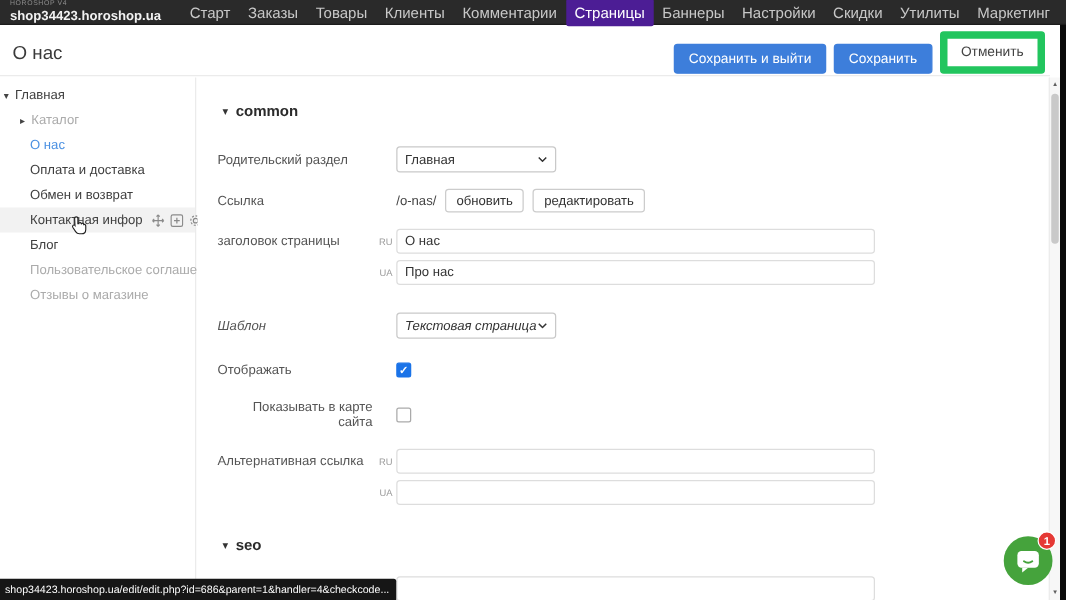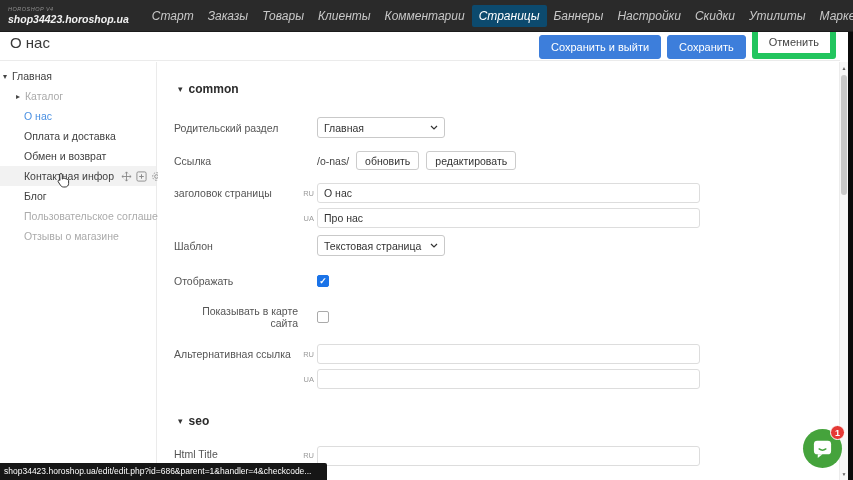--- a/index.html
+++ b/index.html
@@ -1,27 +1,27 @@
 <!DOCTYPE html>
 <html><head>
 <meta charset="utf-8">
 <style>
   * { margin:0; padding:0; box-sizing:border-box; }
   html,body { width:853px; height:480px; overflow:hidden; }
   body { position:relative; background:#fff; font-family:"Liberation Sans",sans-serif; font-size:11px; color:#333; }
 
   
-  .topbar { position:absolute; top:0; left:0; right:0; height:32px; background:#2a2a2a;
-            display:flex; align-items:center; z-index:30; border-bottom:1px solid #1c1c1c;font-style:italic; }
+  .topbar { position:absolute; top:0; left:0; right:0; height:20px; background:#2a2a2a;
+            display:flex; align-items:center; z-index:30; border-bottom:1px solid #1c1c1c; }
   .logo { margin-left:8px; line-height:1; cursor:pointer; }
   .logo-small { font-size:5.5px; color:#8f8f8f; letter-spacing:.5px; display:block; margin-bottom:1px; }
   .logo-main { font-size:10.5px; font-weight:bold; color:#f2f2f2; display:block; }
   .nav { display:flex; align-items:center; margin-left:16px; }
   .nav-item { font-size:12px; color:#c8c8c8; padding:4px 7px; border-radius:2px; cursor:pointer; white-space:nowrap; }
-  .nav-item.active { background:#0c4a6e; color:#fff; }
+  .nav-item.active { background:#4c1d95; color:#fff; }
 
   
   .right-strip { position:absolute; top:0; right:0; bottom:0; width:5px; background:#0b0b0b; z-index:25; }
 
   
   .titlebar { position:absolute; top:24px; left:0; right:13px; height:37px; background:#fff;
               border-bottom:1px solid #ebebeb; display:flex; align-items:center; z-index:5; }
   .page-title { font-size:15px; color:#3a3a3a; margin-left:10px; }
   .titlebar-actions { margin-left:auto; margin-right:4px; display:flex; align-items:flex-end; }
   .btn { font-size:11px; border-radius:3px; padding:5px 11px; margin-left:6px; cursor:pointer;
@@ -65,21 +65,21 @@
   .link-path { font-size:10.5px; color:#444; }
   .cb { width:12px; height:12px; border:1px solid #aaa; border-radius:2px; background:#fff; cursor:pointer;
         display:flex; align-items:center; justify-content:center; }
   .cb.checked { background:#1a73e8; border-color:#1a73e8; }
   .cb.checked::after { content:"✓"; color:#fff; font-size:9px; font-weight:bold; line-height:1; }
 
   .r-parent { margin-top:21px; }
   .r-link { margin-top:13px; }
   .r-title1 { margin-top:13px; }
   .r-pair2 { margin-top:5px; }
-  .r-template { margin-top:7px; }
+  .r-template { margin-top:22px;font-style:italic; }
   .r-display { margin-top:19px; }
   .r-sitemap { margin-top:18px;text-align:right; }
   .r-alt1 { margin-top:15px; }
   .r-html1 { margin-top:16px; align-items:flex-start; }
   .r-html1 .flabel { margin-top:4px; }
 
   
   .scrollbar { position:absolute; top:62px; right:5px; bottom:0; width:9px; background:#f7f7f7;
                border-left:1px solid #ececec; z-index:26; }
   .sb-arrow { position:absolute; left:0; right:0; text-align:center; font-size:5px; color:#606060; cursor:pointer; }
@@ -89,21 +89,21 @@
 
   
   .chat { position:absolute; right:11px; bottom:12px; width:39px; height:39px; border-radius:50%;
           background:#45a33c; z-index:40; cursor:pointer; display:flex; align-items:center; justify-content:center; }
   .chat-badge { position:absolute; top:-4px; right:-3px; width:15px; height:15px; border-radius:50%;
                 background:#e53935; border:1.5px solid #fff; color:#fff; font-size:9px; font-weight:bold;
                 display:flex; align-items:center; justify-content:center; }
 
   
   .statusbar { position:absolute; left:0; bottom:0; background:#161616; color:#fdfdfd; font-size:8.5px;
-               padding:3px 16px 4px 4px; border-top-right-radius:2px; z-index:50; white-space:nowrap; }
+               padding:3px 6px 4px 4px; border-top-right-radius:2px; z-index:50; white-space:nowrap; }
 
   
   .cursor { position:absolute; left:56px; top:172px; z-index:60; pointer-events:none; }
 </style>
 </head>
 <body>
 
 <div class="topbar">
   <div class="logo">
     <span class="logo-small">HOROSHOP V4</span>

